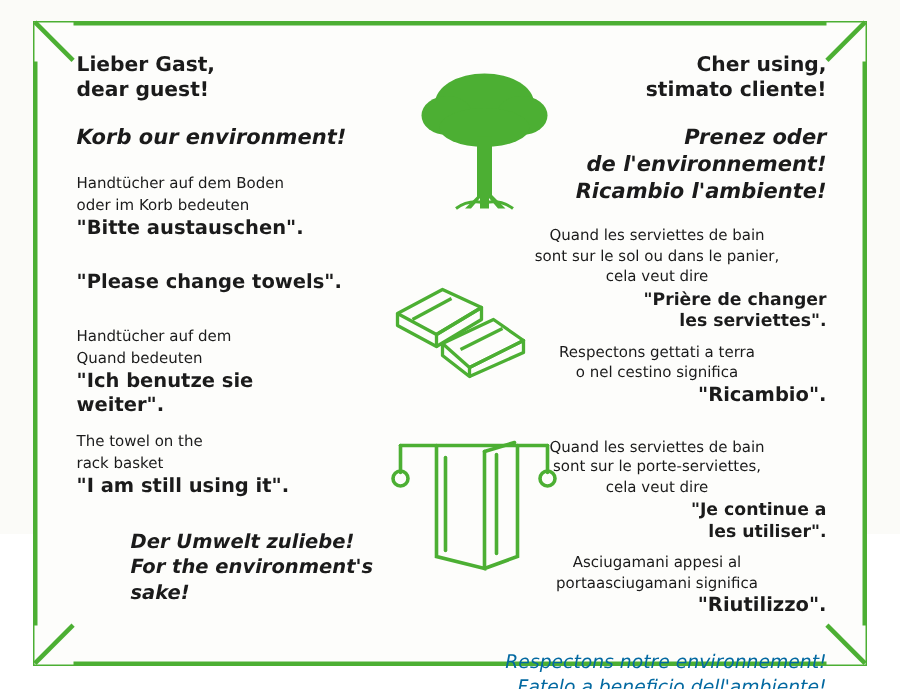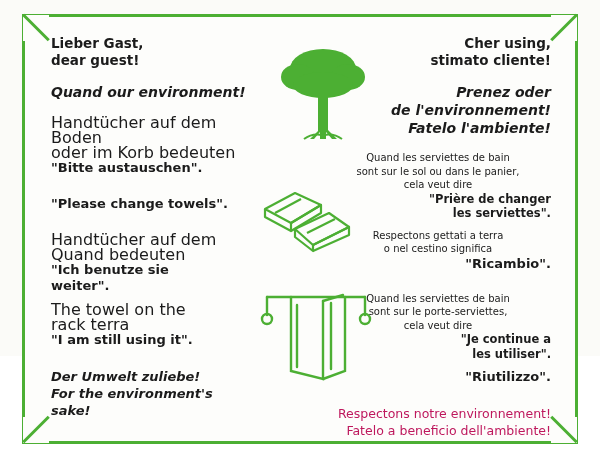--- a/index.html
+++ b/index.html
@@ -72,21 +72,21 @@
   }
   .t-head-it {
     font-size: 14px;
     font-weight: bold;
     font-style: italic;
     line-height: 18px;
     color: #1b1b1b;
     white-space: pre-line;
   }
   .t-body {
-    font-size: 16px;
+    font-size: 10px;
     line-height: 15px;
     color: #1b1b1b;
     white-space: pre-line;
   }
   .t-quote {
     font-size: 13px;
     font-weight: bold;
     line-height: 16px;
     color: #1b1b1b;
     white-space: pre-line;
@@ -105,25 +105,27 @@
     color: #1b1b1b;
     white-space: pre-line;
   }
   .t-foot-it {
     font-size: 13px;
     font-style: italic;
     font-weight: bold;
     line-height: 17px;
     color: #1b1b1b;
     white-space: pre-line;
+    margin-left: 36px;
   }
   .t-foot-it-r {
     font-size: 12.5px;
+    font-style: italic;
     line-height: 17px;
-    color: #be185d;
+    color: #0369a1;
     white-space: pre-line;
   }
   .gap-s { height: 8px; }
   .gap-m { height: 14px; }
   .gap-l { height: 20px; }
 
   
   .art { position: absolute; }
   #art-tree   { left: 243px; top: 22px;  width: 110px; height: 110px; }
   #art-towels { left: 226px; top: 166px; width: 110px; height: 74px; }
@@ -185,65 +187,67 @@
           <path d="M40 30 L40 92"></path>
           <path d="M74 28 L74 94"></path>
         </g>
       </svg>
     </div>
 
     <div class="col" id="left-col">
       <div class="t-head">Lieber Gast,
 dear  guest!</div>
       <div class="gap-m"></div>
-      <div class="t-head-it">Quand our environment!</div>
+      <div class="t-head-it">Korb our environment!</div>
       <div class="gap-m"></div>
       <div class="t-body">Handtücher auf dem Boden
 oder im Korb bedeuten</div>
       <div class="t-quote">"Bitte austauschen".</div>
       <div class="gap-l"></div>
       <div class="t-quote">"Please change towels".</div>
       <div class="gap-l"></div>
       <div class="t-body">Handtücher auf dem
 Quand bedeuten</div>
       <div class="t-quote">"Ich benutze sie
 weiter".</div>
       <div class="gap-s"></div>
       <div class="t-body">The towel on the
-rack terra</div>
+rack basket</div>
       <div class="t-quote">"I am still using it".</div>
       <div class="gap-l"></div>
       <div class="t-foot-it">Der Umwelt zuliebe!</div>
       <div class="t-foot-it">For the environment's sake!</div>
     </div>
 
     <div class="col" id="right-col">
       <div class="t-head">Cher using,
 stimato cliente!</div>
       <div class="gap-m"></div>
       <div class="t-head-it">Prenez oder
 de l'environnement!</div>
-      <div class="t-head-it">Fatelo l'ambiente!</div>
+      <div class="t-head-it">Ricambio l'ambiente!</div>
       <div class="gap-m"></div>
       <div class="t-small">Quand les serviettes de bain
 sont sur le sol ou dans le panier,
 cela veut dire</div>
       <div class="t-quote-sm">"Prière de changer
 les serviettes".</div>
       <div class="gap-s"></div>
       <div class="t-small">Respectons gettati a terra
 o nel cestino significa</div>
       <div class="t-quote">"Ricambio".</div>
       <div class="gap-l"></div>
       <div class="t-small">Quand les serviettes de bain
 sont sur le porte-serviettes,
 cela veut dire</div>
       <div class="t-quote-sm">"Je continue a
 les utiliser".</div>
       <div class="gap-s"></div>
+      <div class="t-small">Asciugamani appesi al
+portaasciugamani significa</div>
       <div class="t-quote">"Riutilizzo".</div>
       <div class="gap-l"></div>
       <div class="t-foot-it-r">Respectons notre environnement!</div>
       <div class="t-foot-it-r">Fatelo a beneficio dell'ambiente!</div>
     </div>
 
   </div>
 </div>
 
 </body></html>

